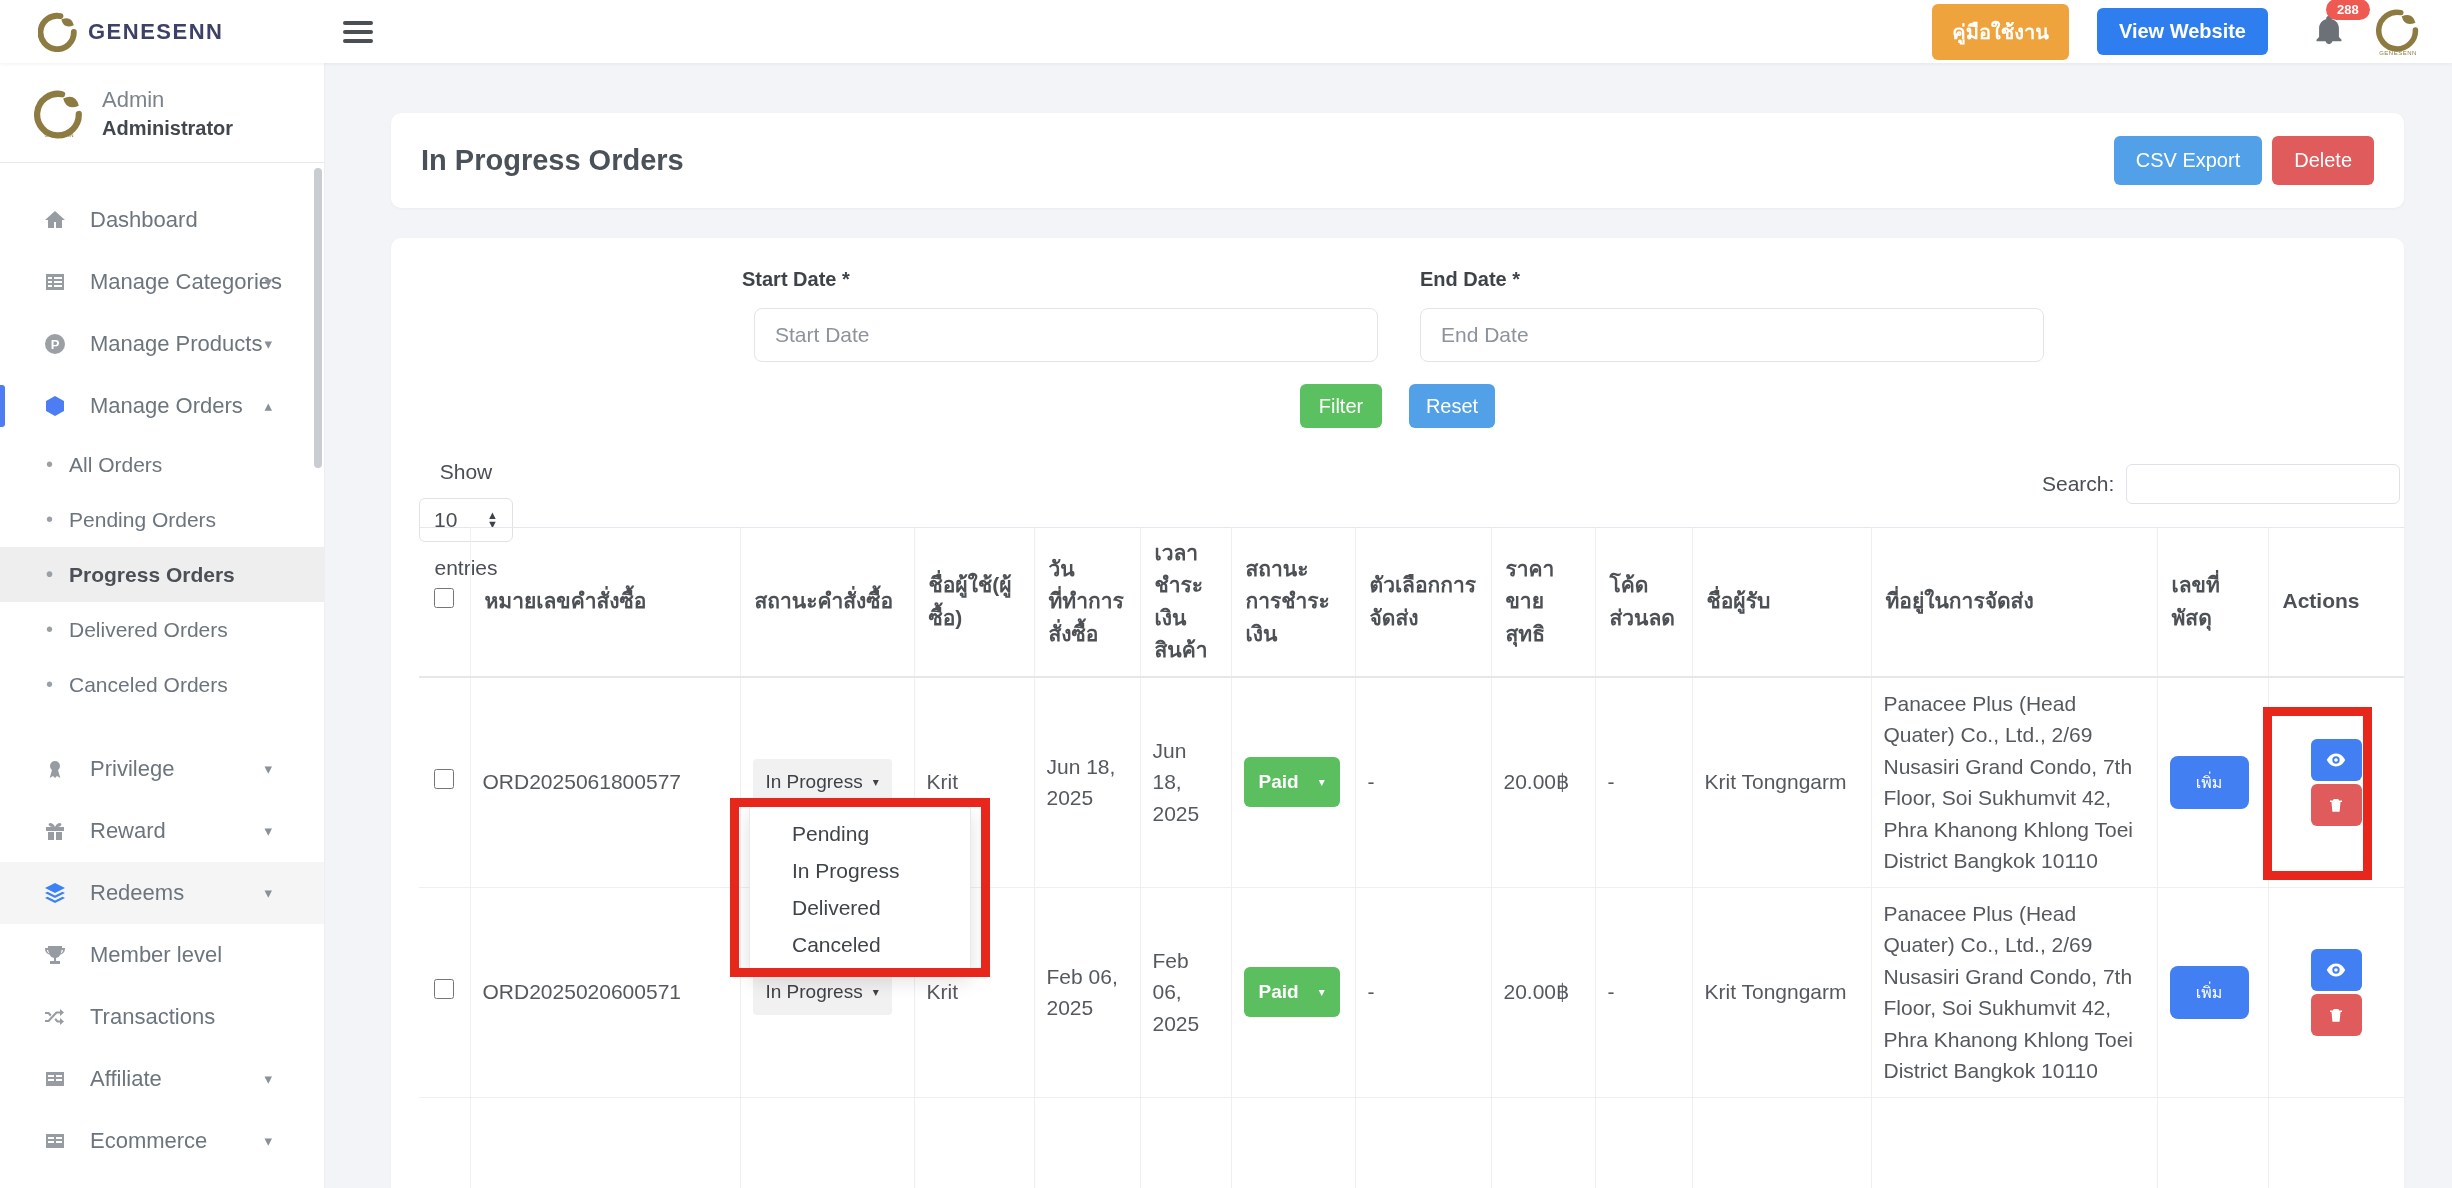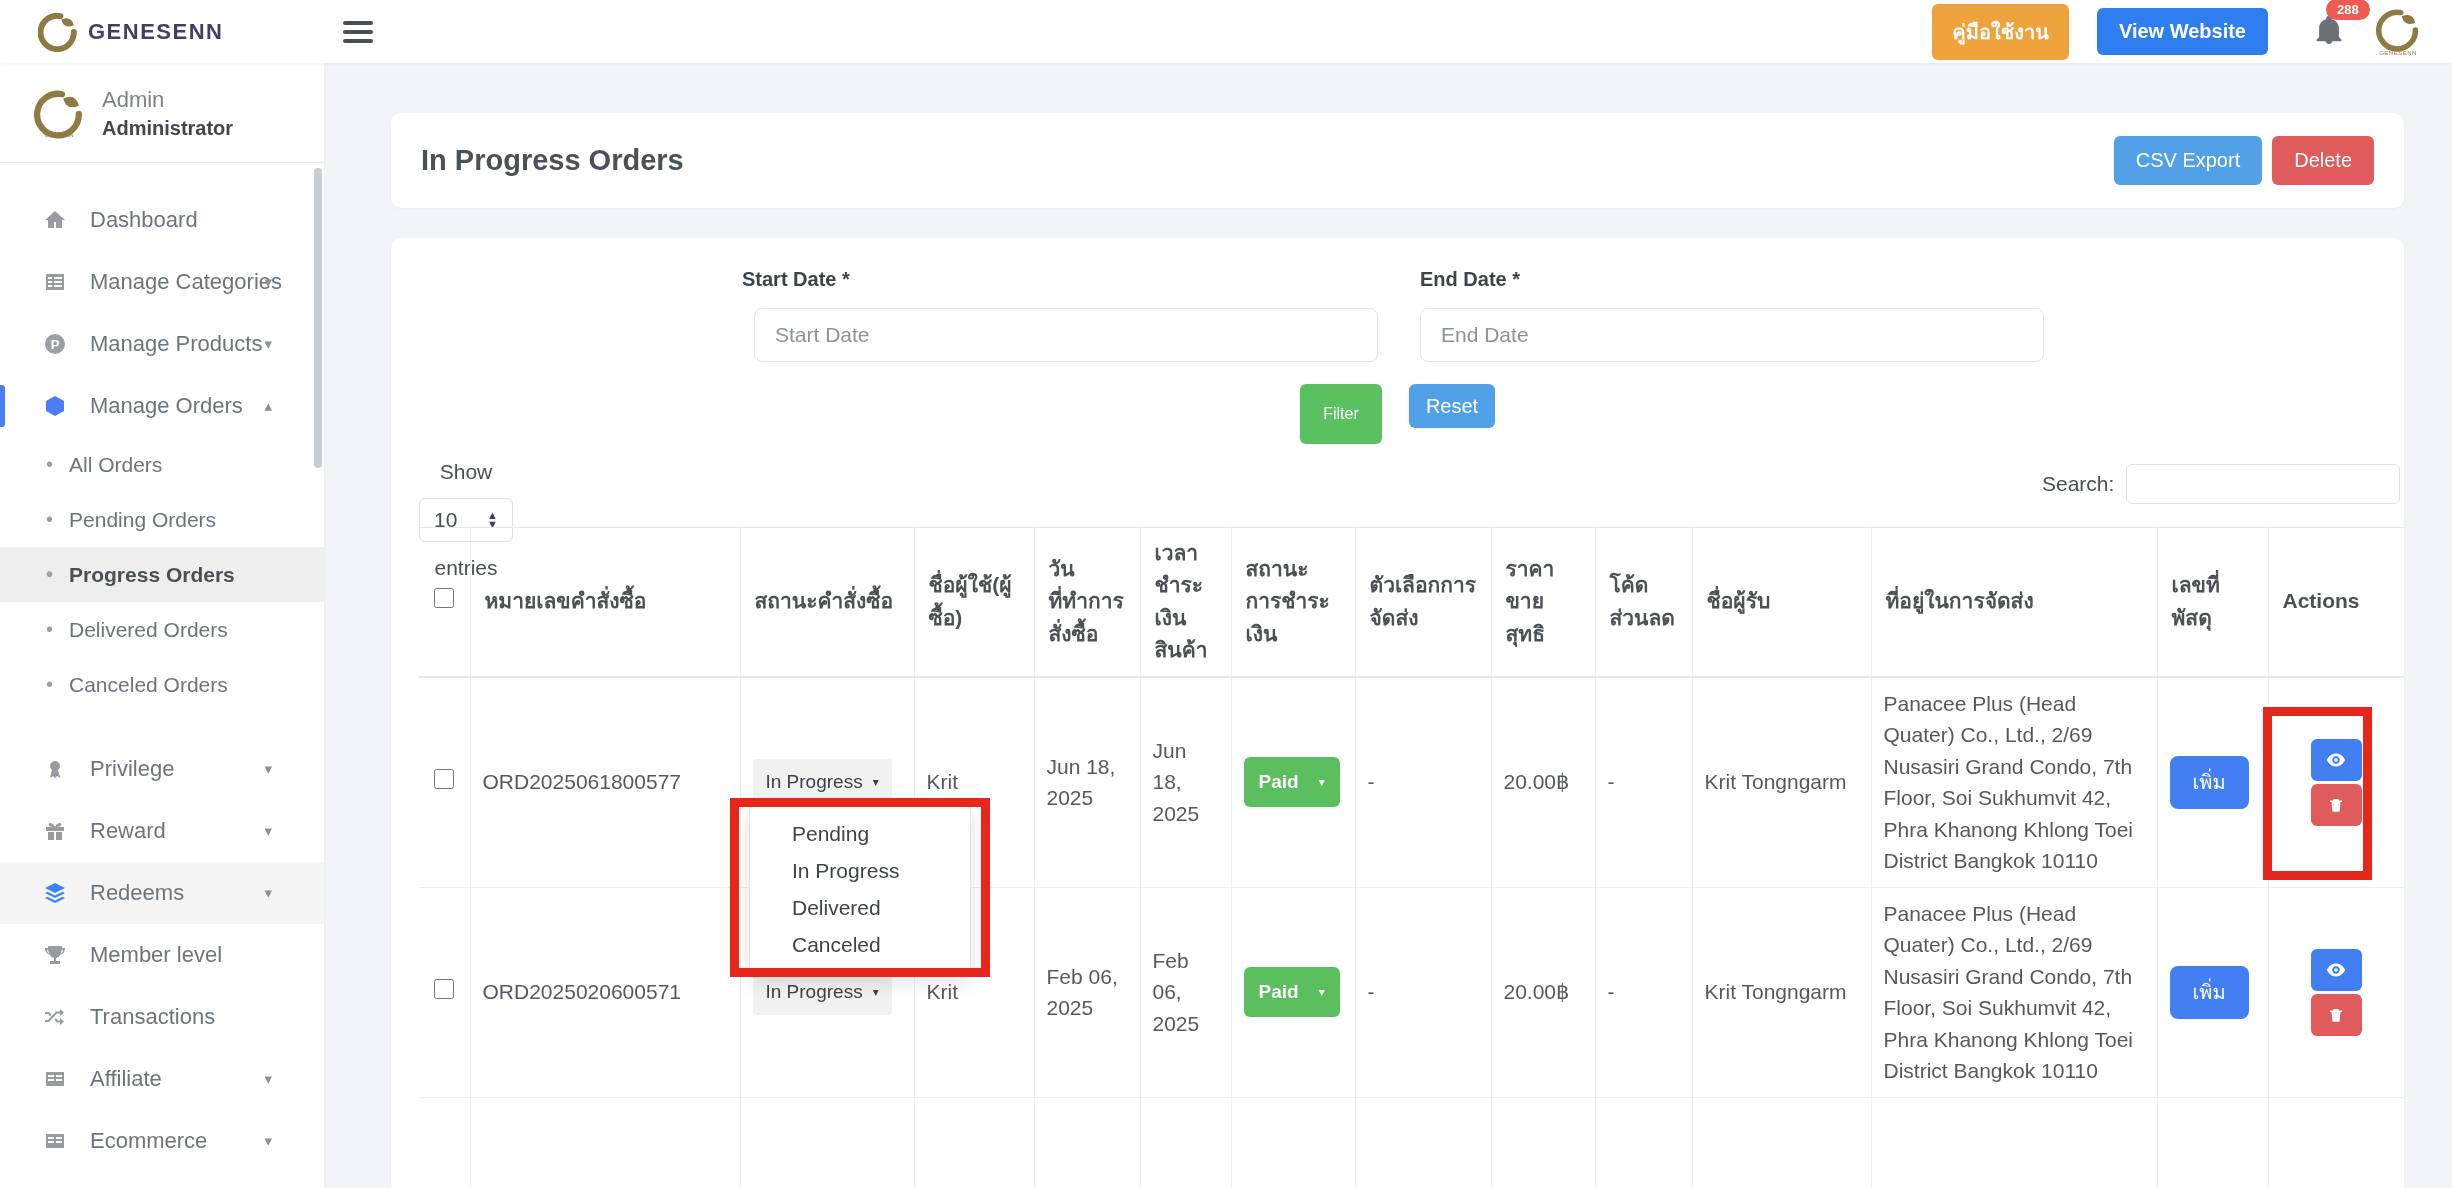--- a/index.html
+++ b/index.html
@@ -80,21 +80,21 @@
   .big-card {
     position:relative; margin:30px 48px 0 66px; height:1160px;
     background:#fff; border-radius:10px; box-shadow:0 1px 3px rgba(0,0,0,0.04);
   }
   .fld-label { position:absolute; font-size:20px; font-weight:bold; color:#3e434a; }
   .fld-input {
     position:absolute; width:624px; height:54px; border:1px solid #e1e5ea; border-radius:8px;
     font-size:21px; padding:0 20px; color:#ec4899; font-family:inherit; background:#fff;
   }
   .fld-input::placeholder { color:#8c939b; }
-  .btn-filter { position:absolute; left:909px; top:146px; width:82px; height:60px; background:#5bc160; color:#fff; font-size:16px; border-radius:6px; }
+  .btn-filter { position:absolute; left:909px; top:146px; width:82px; height:44px; background:#5bc160; color:#fff; font-size:20px; border-radius:6px; }
   .btn-reset  { position:absolute; left:1018px; top:146px; width:86px; height:44px; background:#52a0e8; color:#fff; font-size:20px; border-radius:6px; }
 
   .show-row { position:absolute; left:28px; top:222px; display:flex; align-items:center; gap:14px; font-size:21px; color:#4a4f55;flex-direction:column; }
   .page-size {
     width:94px; height:44px; border:1px solid #dfe3e8; border-radius:6px; background:#fff;
     display:flex; align-items:center; justify-content:space-between; padding:0 14px; cursor:pointer;
   }
   .updown { display:flex; flex-direction:column; line-height:9px; font-size:11px; color:#3e434a; }
   .search-row { position:absolute; left:1651px; top:226px; display:flex; align-items:center; gap:12px; font-size:21px; color:#4a4f55; }
   .search-input { width:274px; height:40px; border:1px solid #dfe3e8; border-radius:6px; font-size:20px; padding:0 12px; font-family:inherit; }
@@ -127,21 +127,21 @@
   }
   .status-btn .caret { font-size:12px; }
   .paid-btn {
     display:inline-flex; align-items:center; gap:20px;
     background:#5bbf5f; color:#fff; border-radius:6px; padding:11px 15px;
     font-size:19px; font-weight:bold; cursor:pointer;
   }
   .paid-btn .caret { font-size:12px; }
   .add-btn {
     width:79px; height:53px; background:#417ff2; color:#fff; border-radius:8px;
-    font-size:20px; display:flex; align-items:center; justify-content:center; cursor:pointer; border:none; font-family:inherit;
+    font-size:16px; display:flex; align-items:center; justify-content:center; cursor:pointer; border:none; font-family:inherit;
   }
   .action-stack { display:flex; flex-direction:column; align-items:center; gap:3px; }
   .icon-btn { width:51px; height:42px; border:none; border-radius:6px; display:flex; align-items:center; justify-content:center; cursor:pointer; }
   .icon-btn.view { background:#417ff2; }
   .icon-btn.del { background:#e05b5b; }
 
   
   .status-dropdown {
     position:absolute; left:358px; top:568px; width:222px; height:167px;
     background:#fff; border:1px solid #e8e8e8; border-radius:4px;

